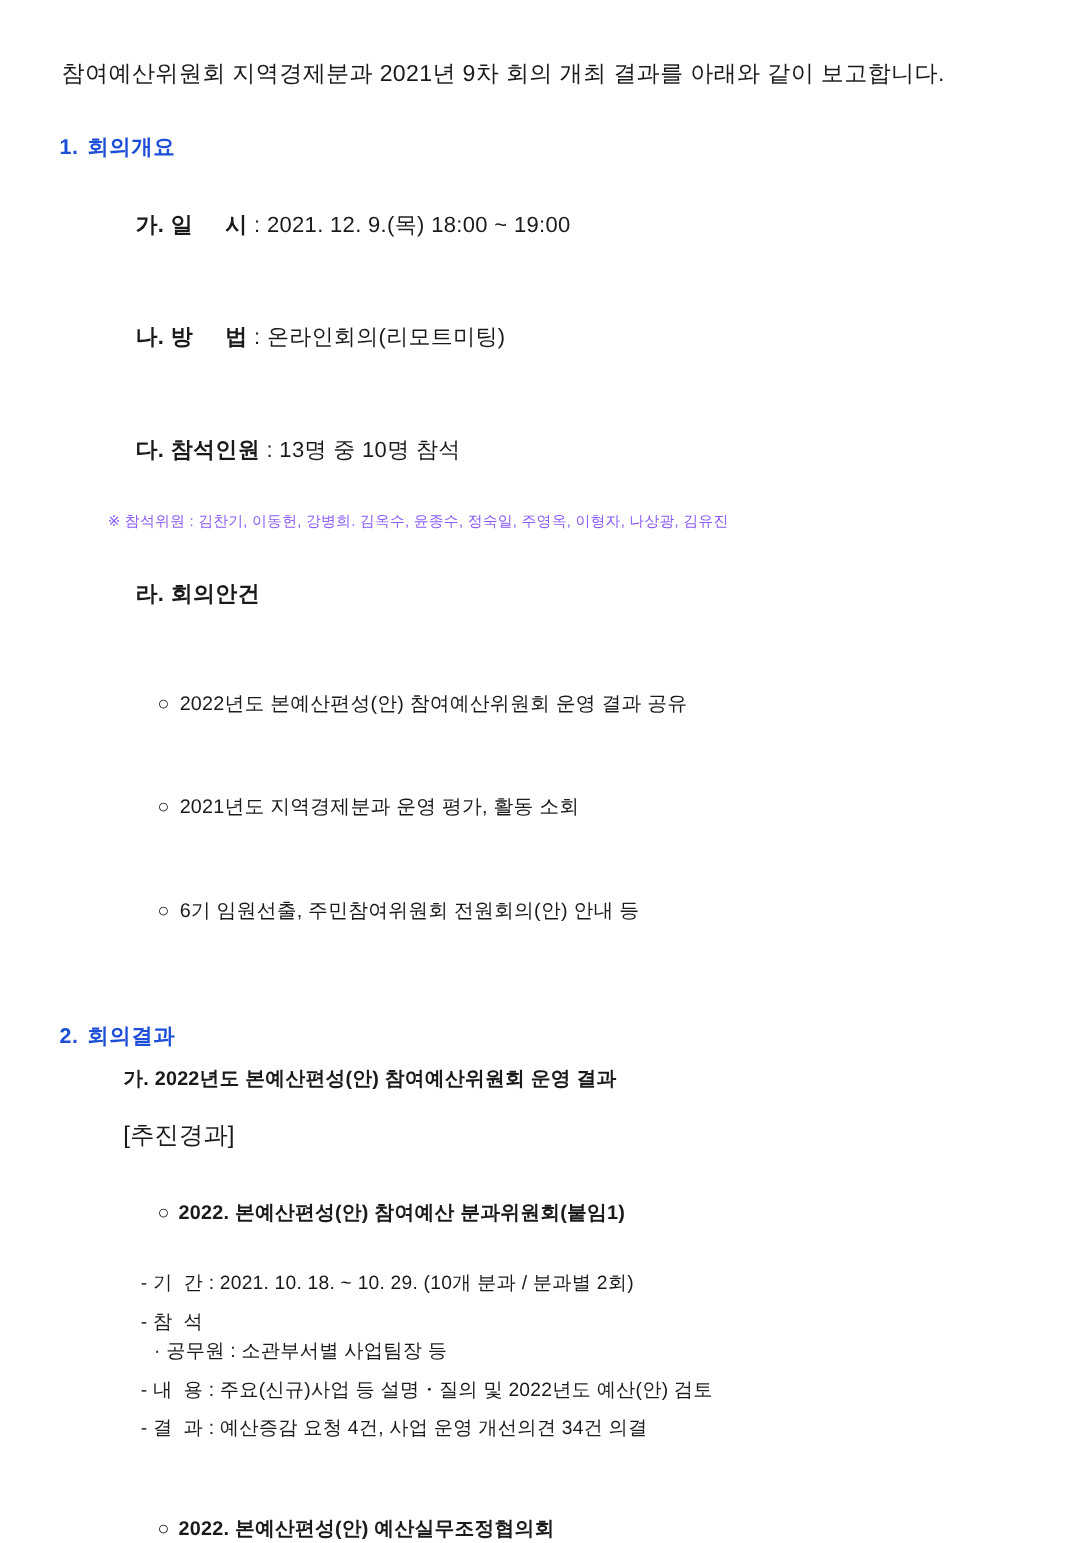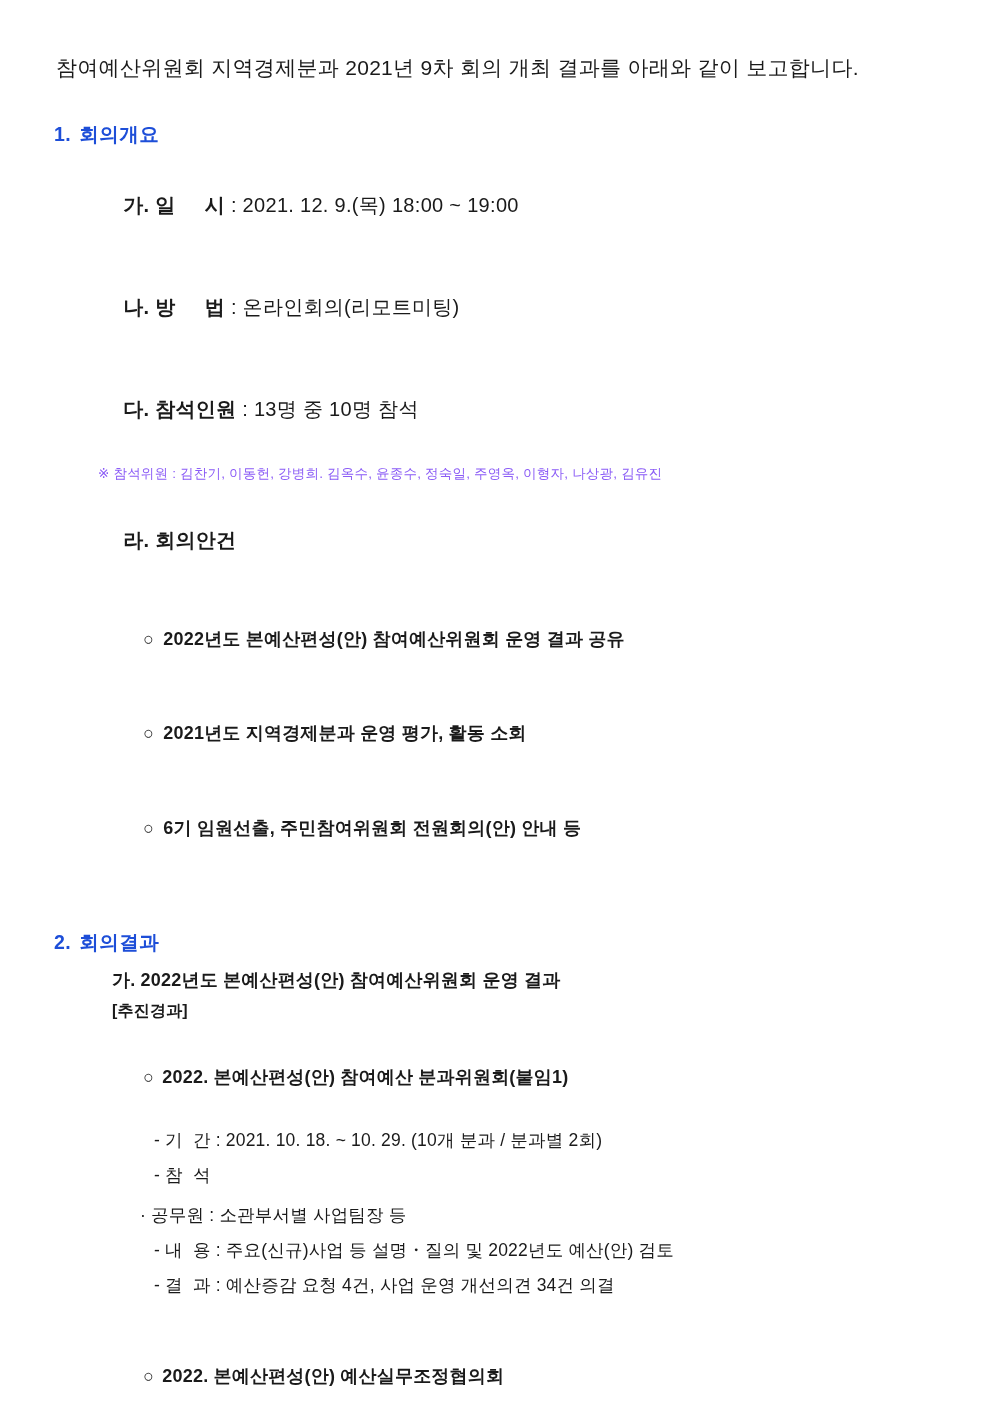--- a/index.html
+++ b/index.html
@@ -60,62 +60,61 @@
     margin-top: 8px;
     white-space: pre;
   }
 
   .lvl2 {
     margin-left: 58px;
     font-size: 18px;
     letter-spacing: 0.2px;
     margin-top: 11px;
     white-space: pre;
-    font-weight: bold;
   }
   .lvl2 .mark { margin-right: 9px; }
 
   .sub-head {
     margin-left: 58px;
     font-size: 18px;
     font-weight: bold;
     letter-spacing: 0.2px;
     margin-top: 10px;
     white-space: pre;
   }
   .sub-head2 {
     margin-left: 58px;
-    font-size: 16px;
-    font-weight: bold;
+    font-size: 22px;
+    font-weight: normal;
     letter-spacing: 0.2px;
-    margin-top: 4px;
+    margin-top: 20px;
     white-space: pre;
   }
   .bold-item {
     margin-left: 58px;
     font-size: 18px;
     font-weight: bold;
     letter-spacing: 0.2px;
     margin-top: 12px;
     white-space: pre;
   }
   .bold-item .mark { font-weight: normal; margin-right: 8px; }
 
   .dash {
-    margin-left: 100px;
+    margin-left: 74px;
     font-size: 17.5px;
     letter-spacing: 0.2px;
     margin-top: 8px;
     white-space: pre;
   }
   .dot {
     margin-left: 86px;
     font-size: 17.5px;
     letter-spacing: 0.2px;
-    margin-top: 12px;
+    margin-top: 0;
     white-space: pre;
   }
   .gap { height: 24px; }
 </style>
 </head>
 <body>
 
 <div class="page">
 
   <div class="intro">참여예산위원회 지역경제분과 2021년 9차 회의 개최 결과를 아래와 같이 보고합니다.</div>

